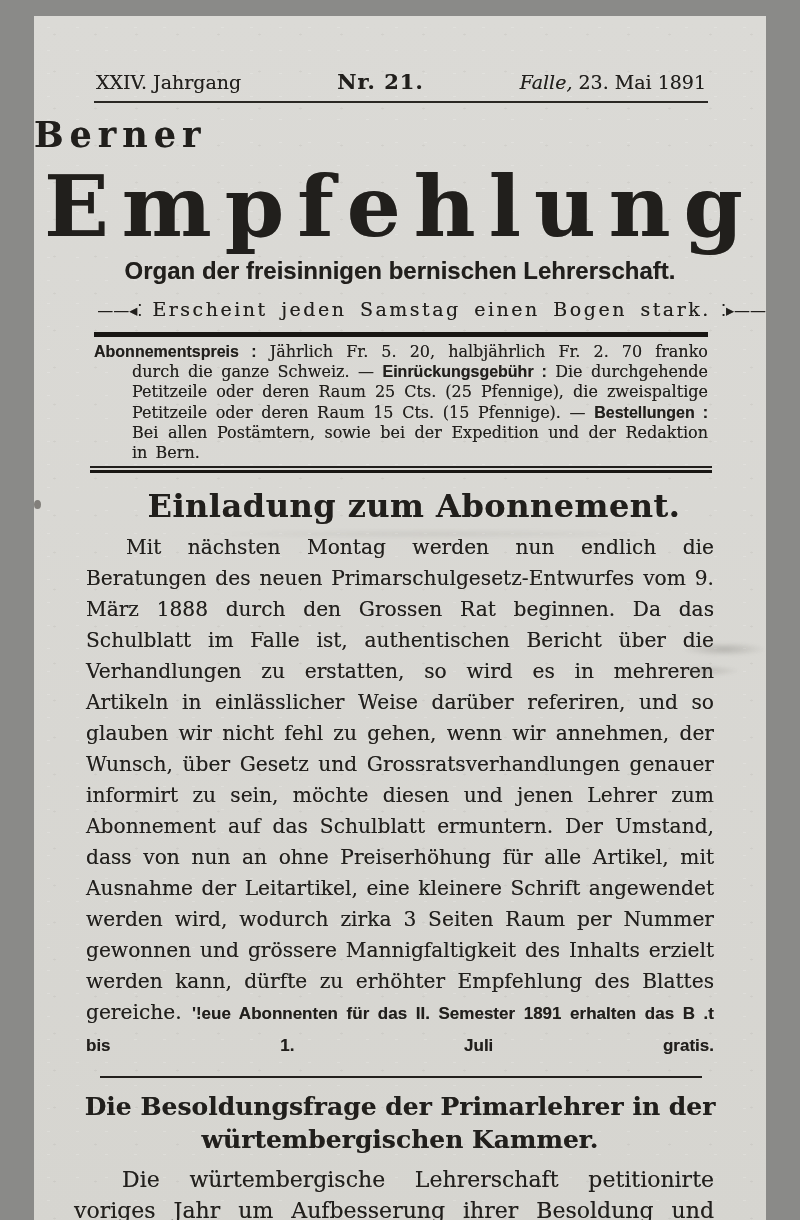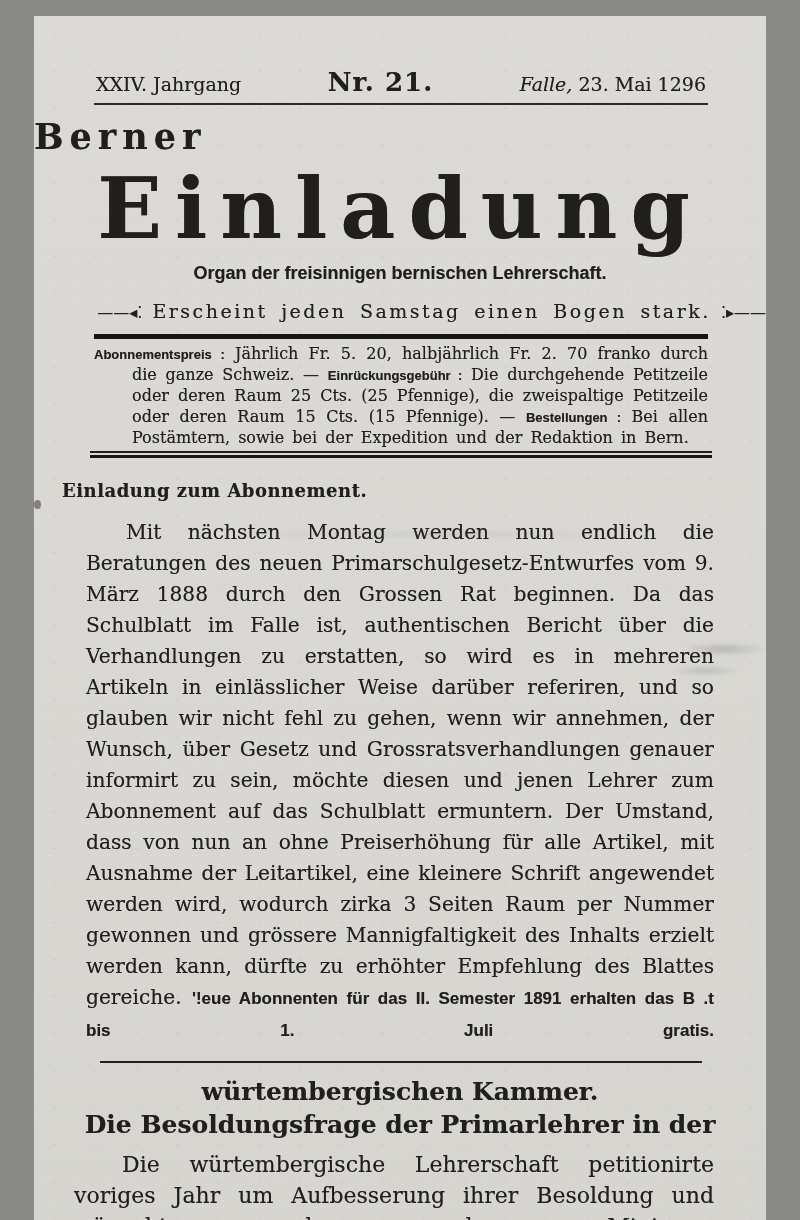--- a/index.html
+++ b/index.html
@@ -25,21 +25,21 @@
 
   
   .header-row {
     display: flex;
     justify-content: space-between;
     align-items: baseline;
     margin: 54px 60px 0 62px;
     font-size: 19px;
     line-height: 24px;
   }
-  .issue-no { font-weight: bold; font-size: 26px; letter-spacing: 1px; }
+  .issue-no { font-weight: bold; font-size: 21px; letter-spacing: 1px; }
   .place { font-style: italic; }
   .header-rule { margin: 7px 58px 0 60px; border-top: 2px solid #2a2824; }
 
   
   .title-top {
     margin-top: 7px;
     font-size: 35px;
     line-height: 50px;
     font-weight: bold;
     letter-spacing: 6px;
@@ -51,21 +51,21 @@
     line-height: 88px;
     font-weight: bold;
     letter-spacing: 13px;
     white-space: nowrap;
   }
   .subtitle {
     margin-top: 8px;
     text-align: center;
     font-family: "Liberation Sans", sans-serif;
     font-weight: bold;
-    font-size: 18px;
+    font-size: 24px;
     line-height: 26px;
   }
   .motto {
     margin-top: 13px;
     text-align: right;
     font-size: 19px;
     line-height: 24px;
     letter-spacing: 2.5px;
     word-spacing: 5px;
     white-space: nowrap;
@@ -79,33 +79,33 @@
     margin: 5px 58px 0 60px;
     font-size: 16px;
     line-height: 20.2px;
     text-align: justify;
     padding-left: 38px;
     text-indent: -38px;
     word-spacing: 3px;
   }
   .imprint b {
     font-family: "Liberation Sans", sans-serif;
-    font-size: 13px;
+    font-size: 16px;
     letter-spacing: 0;
   }
 
   .double-rule { margin: 3px 54px 0 56px; }
   .double-rule .thin  { height: 1.5px; background: #201e1b; }
   .double-rule .thick { height: 3.5px; background: #181613; margin-top: 2px; }
 
   
   .article-heading {
     margin-top: 16px;
-    text-align: left;
-    font-size: 18px;
+    text-align: center;
+    font-size: 32px;
     line-height: 34px;
     font-weight: bold;
     letter-spacing: 0.5px;
     padding-left: 28px;
   }
   .body-text {
     margin: 9px 52px 0 52px;
     font-size: 20.2px;
     line-height: 31px;
     text-align: justify;
@@ -177,47 +177,47 @@
   }
 </style>
 </head>
 <body>
 
 <div class="sheet">
 
   <div class="header-row">
     <span>XXIV. Jahrgang</span>
     <span class="issue-no">Nr. 21.</span>
-    <span><span class="place">Falle,</span><span> 23. Mai 1296</span></span>
+    <span><span class="place">Falle,</span><span> 23. Mai 1891</span></span>
   </div>
   <div class="header-rule"></div>
 
   <div class="title-top">Berner</div>
-  <div class="title-main">Einladung</div>
+  <div class="title-main">Empfehlung</div>
   <div class="subtitle">Organ der freisinnigen bernischen Lehrerschaft.</div>
   <div class="motto">
     <span class="ornament">——◂⁚ </span><span>Erscheint jeden Samstag einen Bogen stark.</span><span class="ornament"> ⁚▸——</span>
   </div>
 
   <div class="thick-rule"></div>
 
   <p class="imprint"><b>Abonnementspreis :</b><span> Jährlich Fr. 5. 20, halbjährlich Fr. 2. 70 franko durch die ganze Schweiz. — </span><b>Einrückungsgebühr :</b><span> Die durchgehende Petitzeile oder deren Raum 25 Cts. (25 Pfennige), die zweispaltige Petitzeile oder deren Raum 15 Cts. (15 Pfennige). — </span><b>Bestellungen :</b><span> Bei allen Postämtern, sowie bei der Expedition und der Redaktion in Bern.</span></p>
 
   <div class="double-rule">
     <div class="thin"></div>
     <div class="thick"></div>
   </div>
 
   <div class="article-heading">Einladung zum Abonnement.</div>
   <p class="body-text"><span>Mit nächsten Montag werden nun endlich die Beratungen des neuen Primarschulgesetz-Entwurfes vom 9. März 1888 durch den Grossen Rat beginnen. Da das Schulblatt im Falle ist, authentischen Bericht über die Verhandlungen zu erstatten, so wird es in mehreren Artikeln in einlässlicher Weise darüber referiren, und so glauben wir nicht fehl zu gehen, wenn wir annehmen, der Wunsch, über Gesetz und Grossratsverhandlungen genauer informirt zu sein, möchte diesen und jenen Lehrer zum Abonnement auf das Schulblatt ermuntern. Der Umstand, dass von nun an ohne Preiserhöhung für alle Artikel, mit Ausnahme der Leitartikel, eine kleinere Schrift angewendet werden wird, wodurch zirka 3 Seiten Raum per Nummer gewonnen und grössere Mannigfaltigkeit des Inhalts erzielt werden kann, dürfte zu erhöhter Empfehlung des Blattes gereiche. </span> <b>'!eue Abonnenten für das II. Semester 1891 erhalten das B .t bis 1. Juli gratis.</b></p>
 
   <div class="section-rule"></div>
   <div class="article2-heading">
+    <div>Die Besoldungsfrage der Primarlehrer in der</div>
     <div>würtembergischen Kammer.</div>
-    <div>Die Besoldungsfrage der Primarlehrer in der</div>
   </div>
   <p class="body-text2">Die würtembergische Lehrerschaft petitionirte voriges Jahr um Aufbesserung ihrer Besoldung und wünschte, dass das Minimum</p>
 
   <div class="smudge-ghost"></div>
   <div class="smudge-right"></div>
   <div class="speck-left"></div>
 
 </div>
 
 </body></html>

